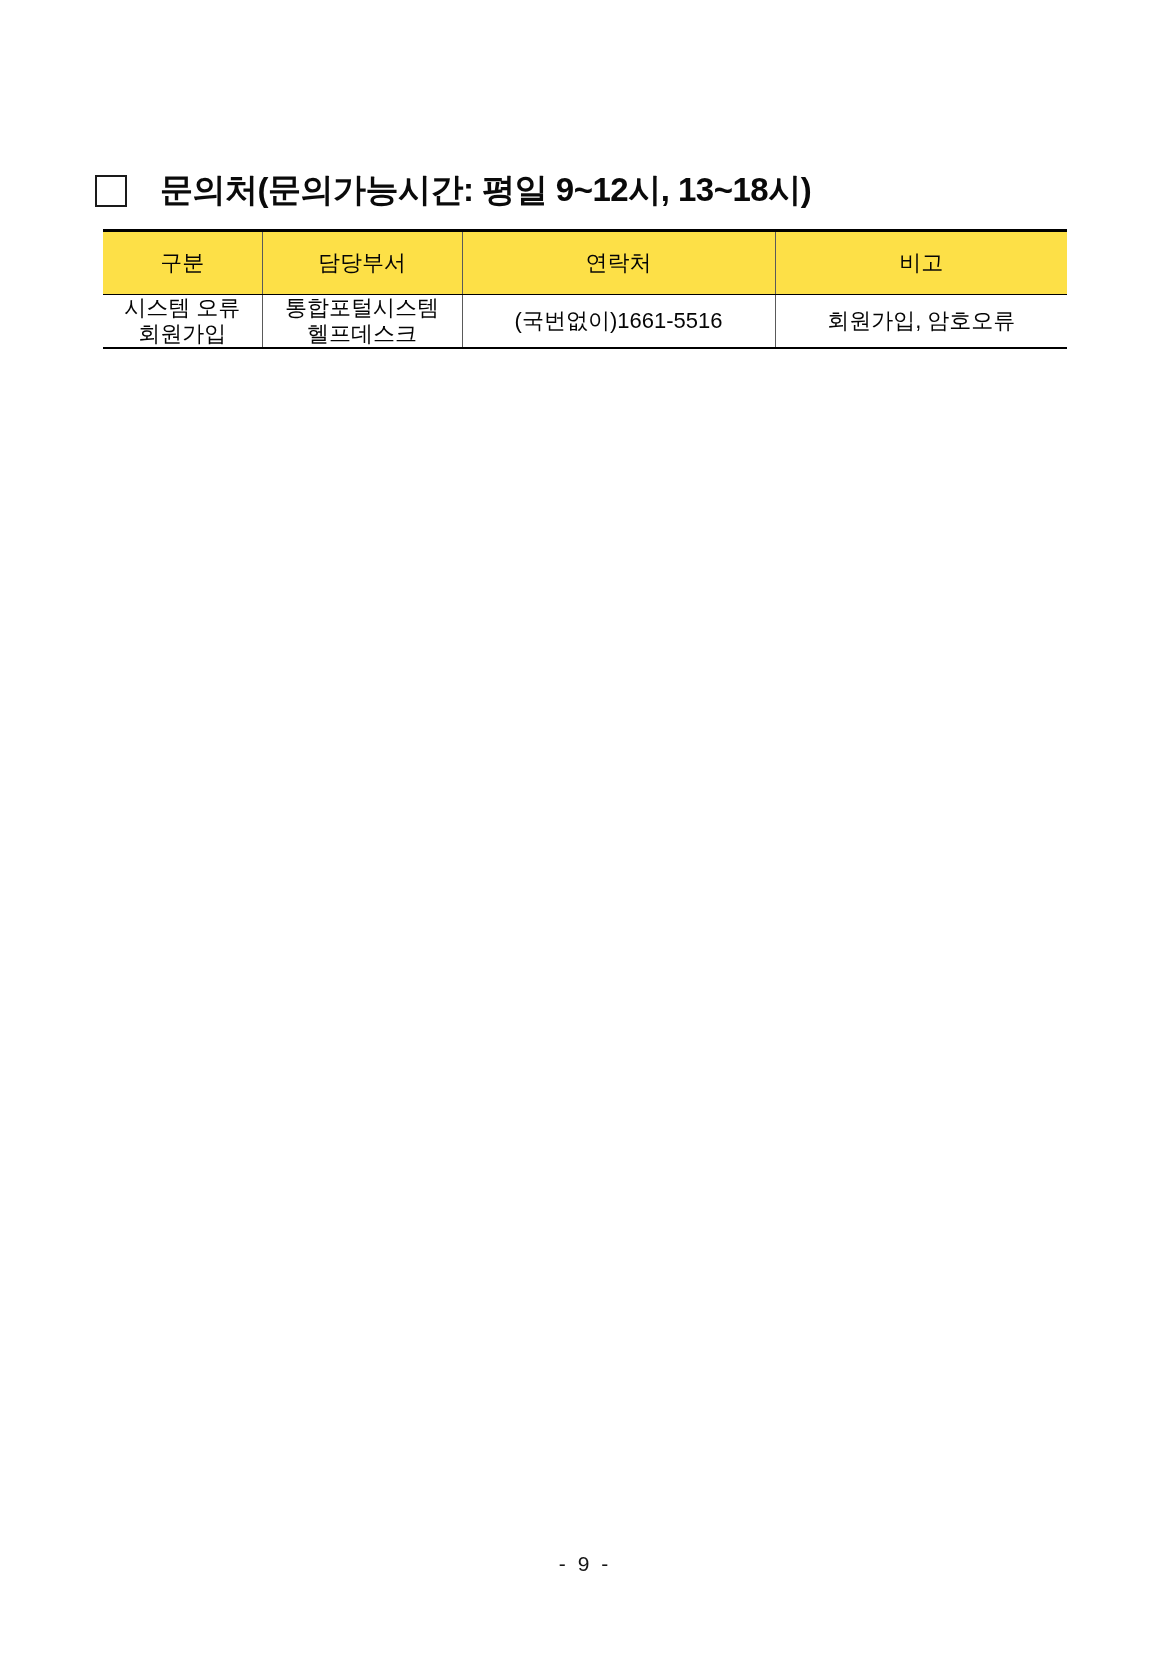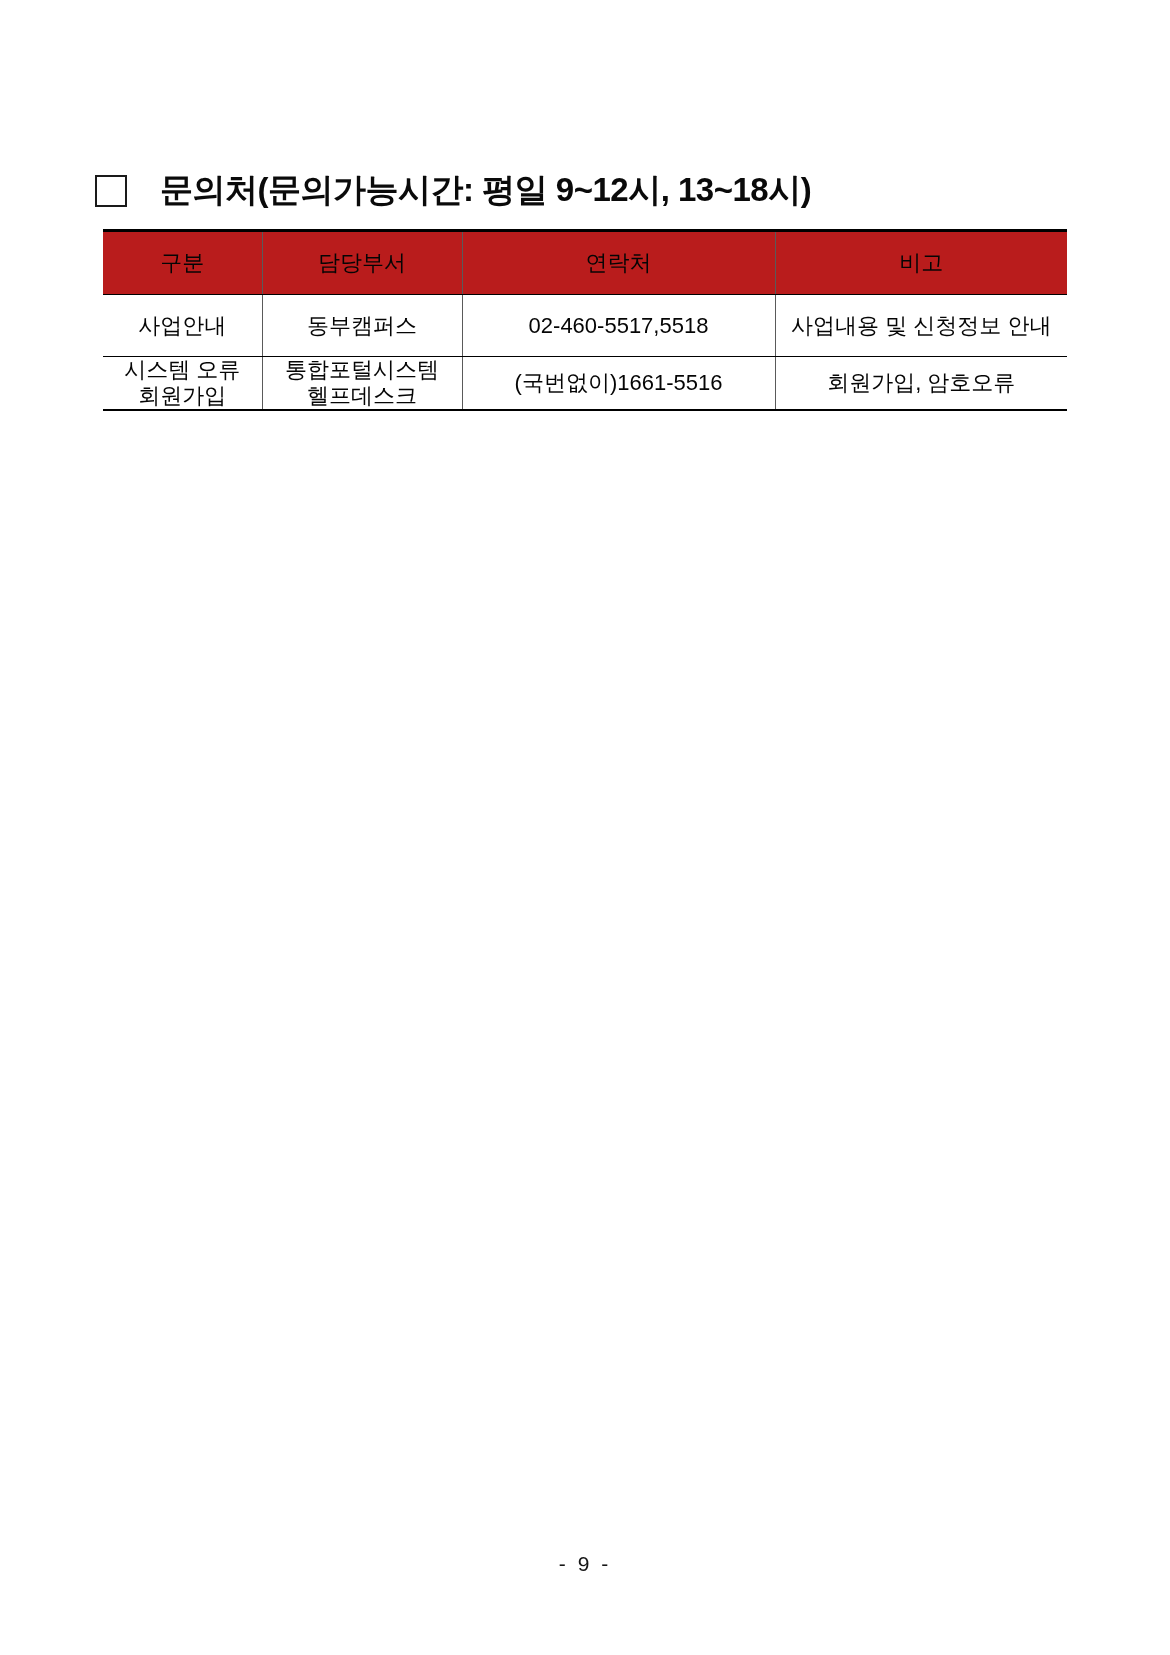--- a/index.html
+++ b/index.html
@@ -60,21 +60,21 @@
   table.contact-table th,
   table.contact-table td {
     text-align: center;
     vertical-align: middle;
     padding: 0 4px;
     font-weight: 400;
     overflow: hidden;
   }
   table.contact-table thead tr {
     height: 64px;
-    background: #b91c1c;
+    background: #fde047;
   }
   table.contact-table thead th {
     border-bottom: 1.5px solid #000000;
   }
   table.contact-table tbody tr.row-1 { height: 62px; }
   table.contact-table tbody tr.row-2 { height: 50px; }
   table.contact-table tbody tr.row-1 td {
     border-bottom: 1.5px solid #000000;
   }
   
@@ -117,34 +117,20 @@
     </colgroup>
     <thead>
       <tr>
         <th>구분</th>
         <th>담당부서</th>
         <th>연락처</th>
         <th>비고</th>
       </tr>
     </thead>
     <tbody>
-      <tr class="row-1">
-        <td>
-          <div class="cell-line">사업안내</div>
-        </td>
-        <td>
-          <div class="cell-line">동부캠퍼스</div>
-        </td>
-        <td>
-          <div class="cell-line">02-460-5517,5518</div>
-        </td>
-        <td>
-          <div class="cell-line">사업내용 및 신청정보 안내</div>
-        </td>
-      </tr>
       <tr class="row-2">
         <td>
           <div class="cell-line">시스템 오류</div>
           <div class="cell-line">회원가입</div>
         </td>
         <td>
           <div class="cell-line">통합포털시스템</div>
           <div class="cell-line">헬프데스크</div>
         </td>
         <td>

